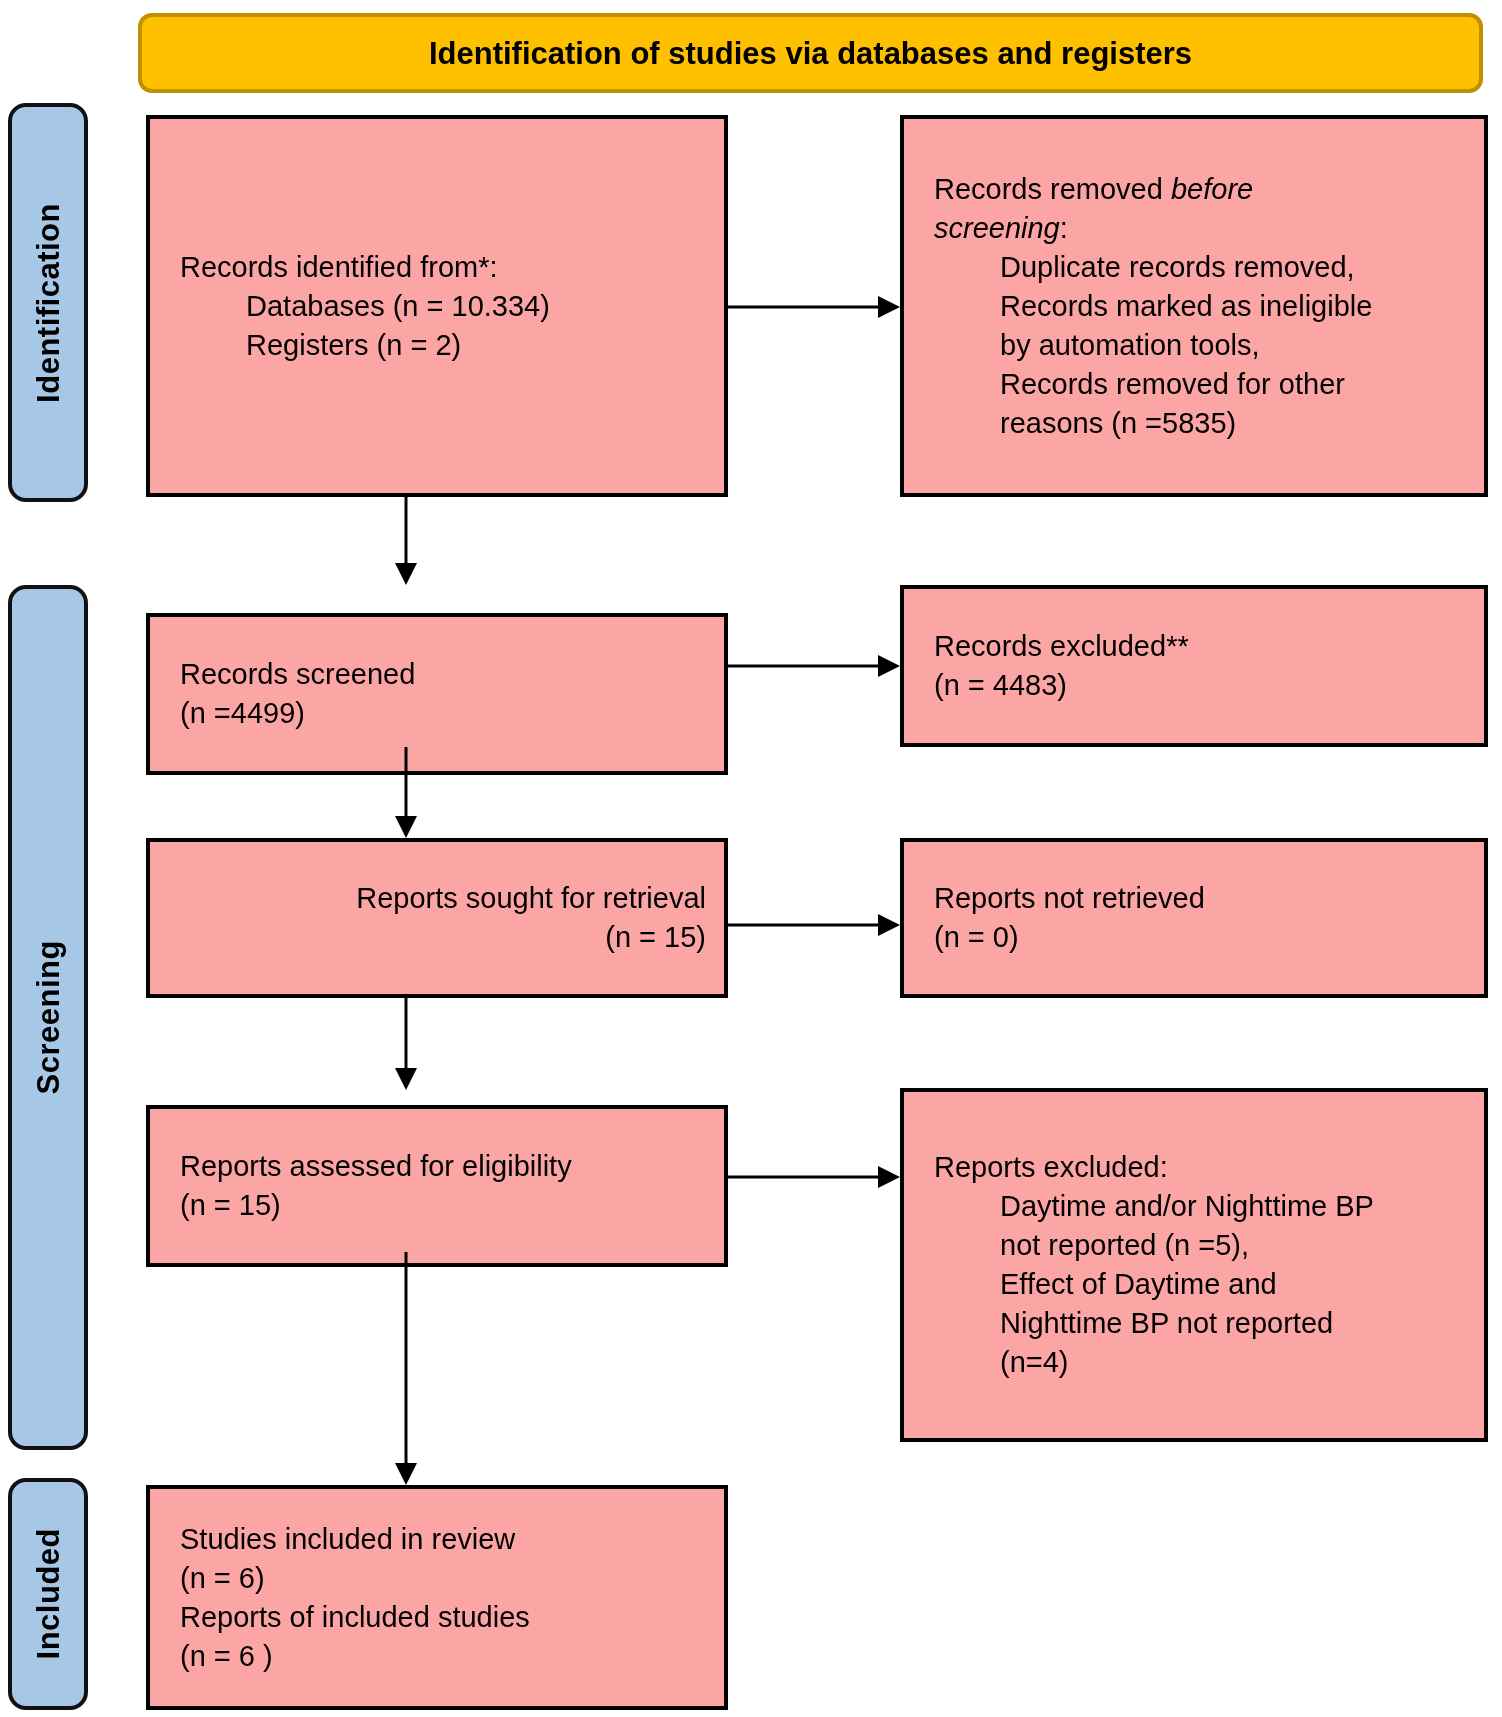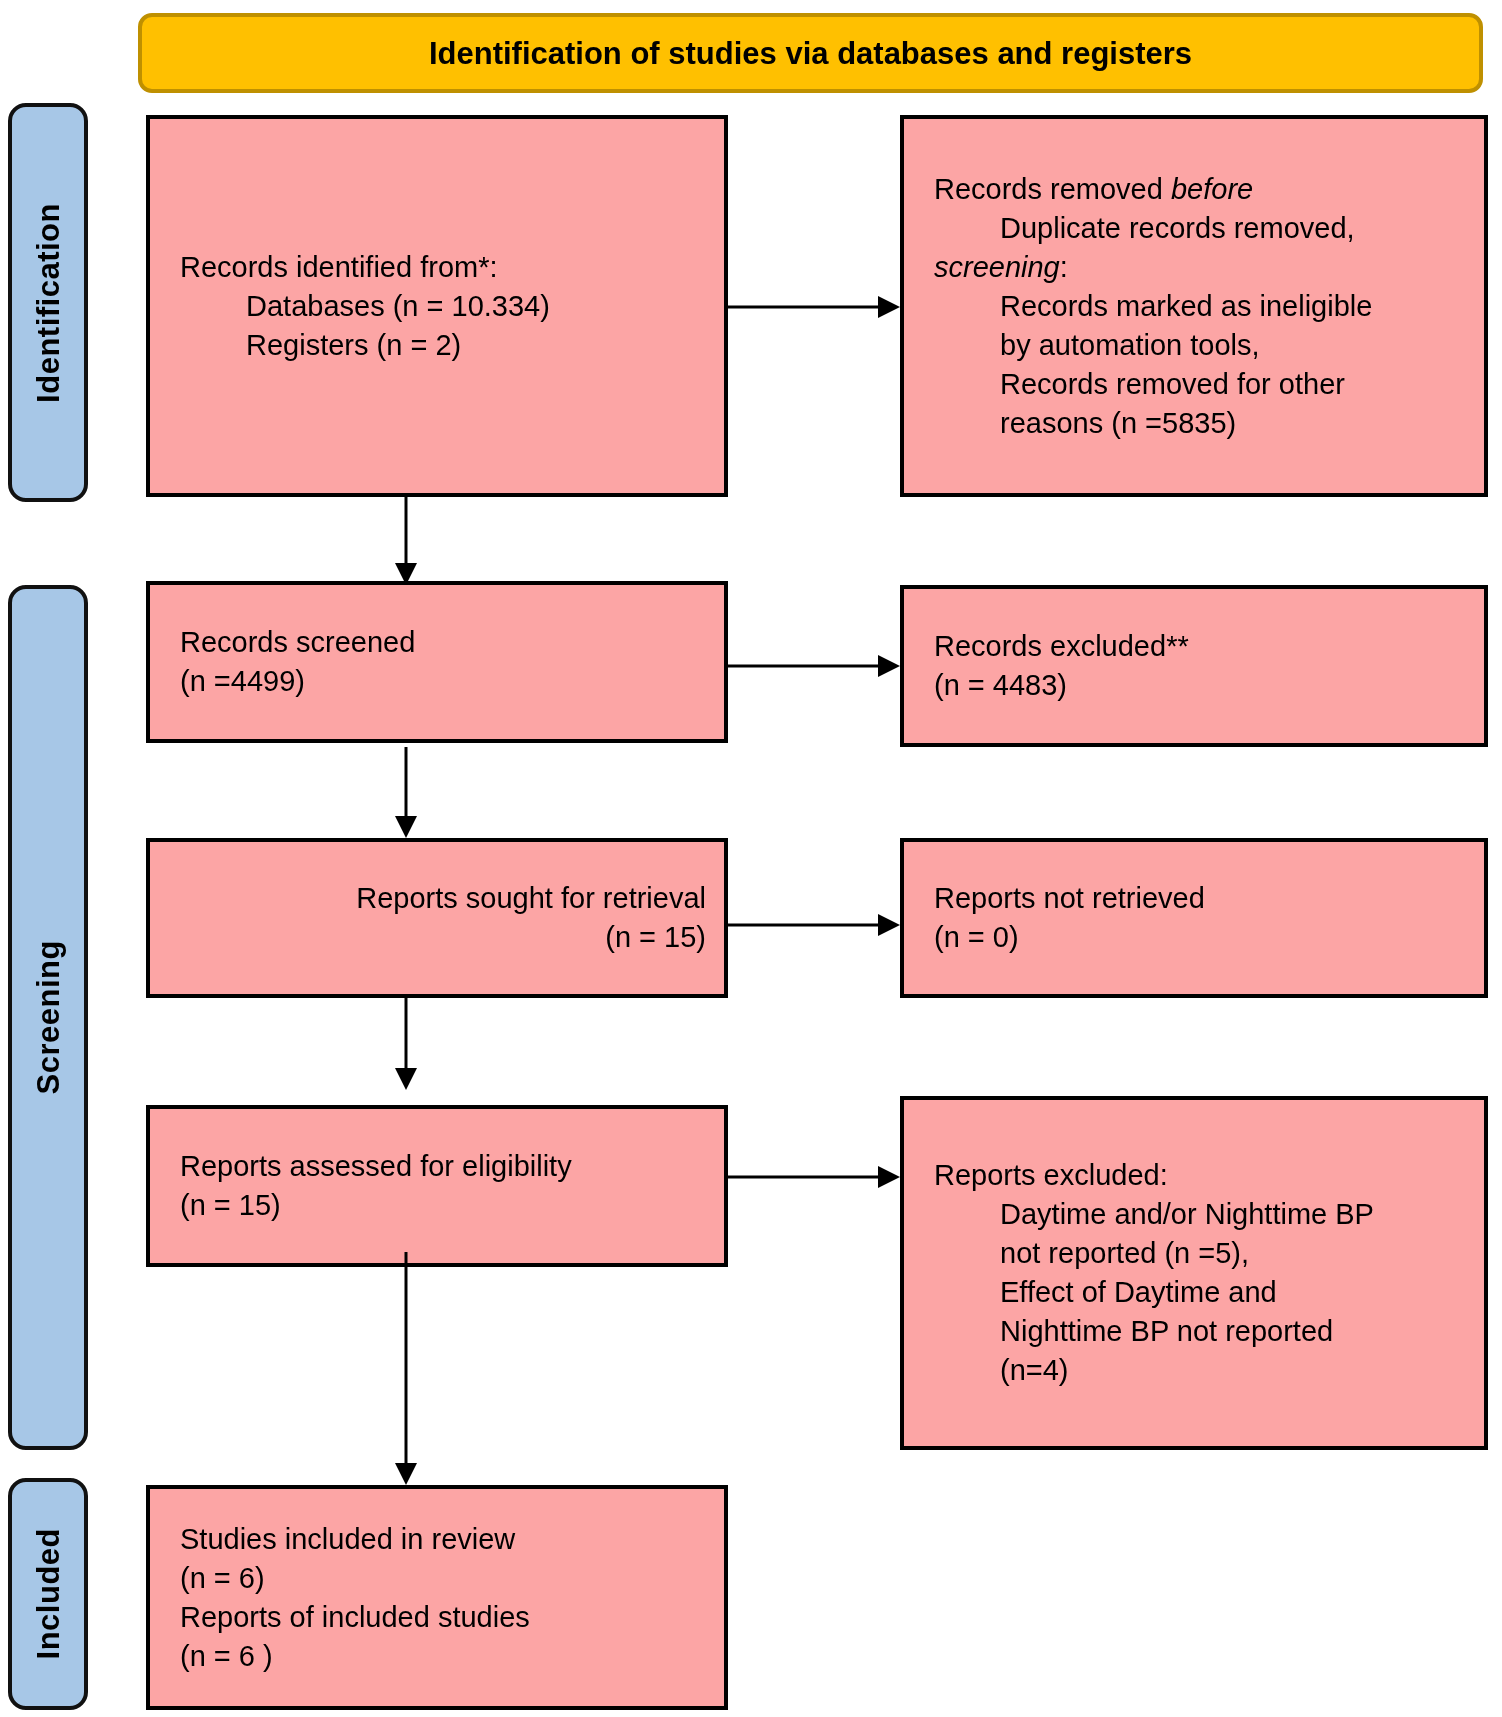--- a/index.html
+++ b/index.html
@@ -57,26 +57,26 @@
     display: flex;
     flex-direction: column;
     justify-content: center;
     padding: 12px 18px 12px 30px;
   }
   .col-left  { left: 146px; width: 582px; }
   .col-right { left: 900px; width: 588px; }
 
   #box-identified        { top: 115px;  height: 382px; }
   #box-removed           { top: 115px;  height: 382px; }
-  #box-screened          { top: 581px;  height: 162px; }
+  #box-screened          { top: 613px;  height: 162px; }
   #box-rec-excluded      { top: 585px;  height: 162px; }
   #box-sought            { top: 838px;  height: 160px; align-items: flex-end; }
   #box-not-retrieved     { top: 838px;  height: 160px; }
   #box-assessed          { top: 1105px; height: 162px; }
-  #box-rep-excluded      { top: 1088px; height: 354px; margin-top: 8px; }
+  #box-rep-excluded      { top: 1088px; height: 354px; }
   #box-included-studies  { top: 1485px; height: 225px; }
 
   .indent { margin-left: 66px; white-space: nowrap; }
   .line   { white-space: nowrap; }
   .it     { font-style: italic; }
 
   
   #arrow-layer {
     position: absolute;
     left: 0; top: 0;
@@ -128,22 +128,22 @@
 
   <div class="fbox col-left" id="box-included-studies">
     <div class="line">Studies included in review</div>
     <div class="line">(n = 6)</div>
     <div class="line">Reports of included studies</div>
     <div class="line">(n = 6 )</div>
   </div>
 
   <div class="fbox col-right" id="box-removed">
     <div class="line"><span>Records removed </span><span class="it">before</span></div>
+    <div class="line"><span class="it">screening</span><span>:</span></div>
     <div class="line indent">Duplicate records removed,</div>
-    <div class="line"><span class="it">screening</span><span>:</span></div>
     <div class="line indent">Records marked as ineligible</div>
     <div class="line indent">by automation tools,</div>
     <div class="line indent">Records removed for other</div>
     <div class="line indent">reasons (n =5835)</div>
   </div>
 
   <div class="fbox col-right" id="box-rec-excluded">
     <div class="line">Records excluded**</div>
     <div class="line">(n = 4483)</div>
   </div>

